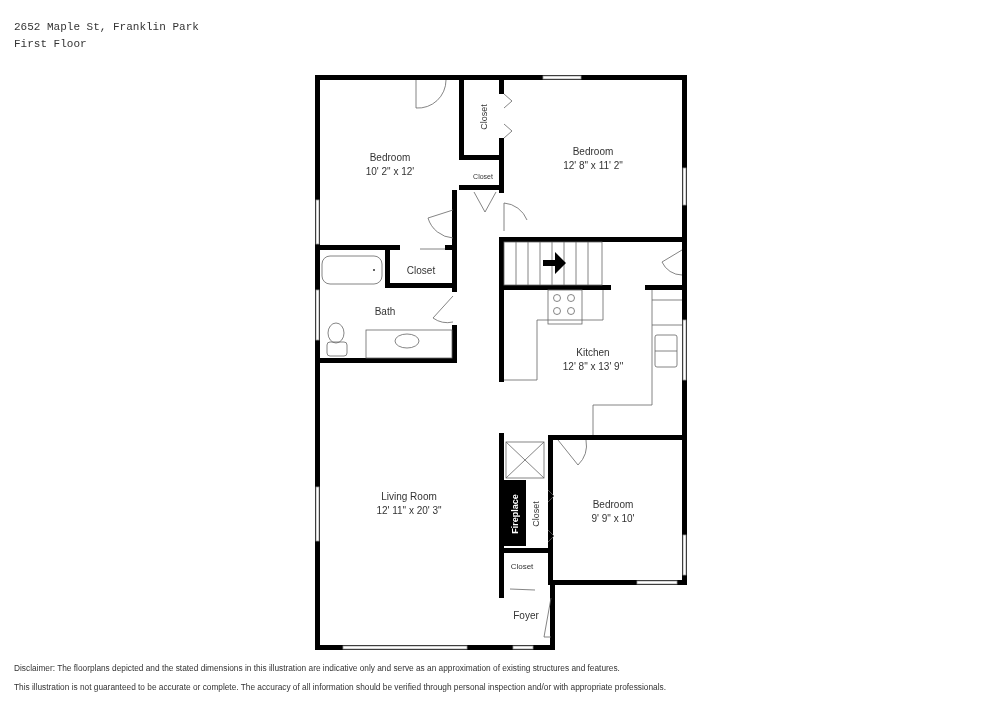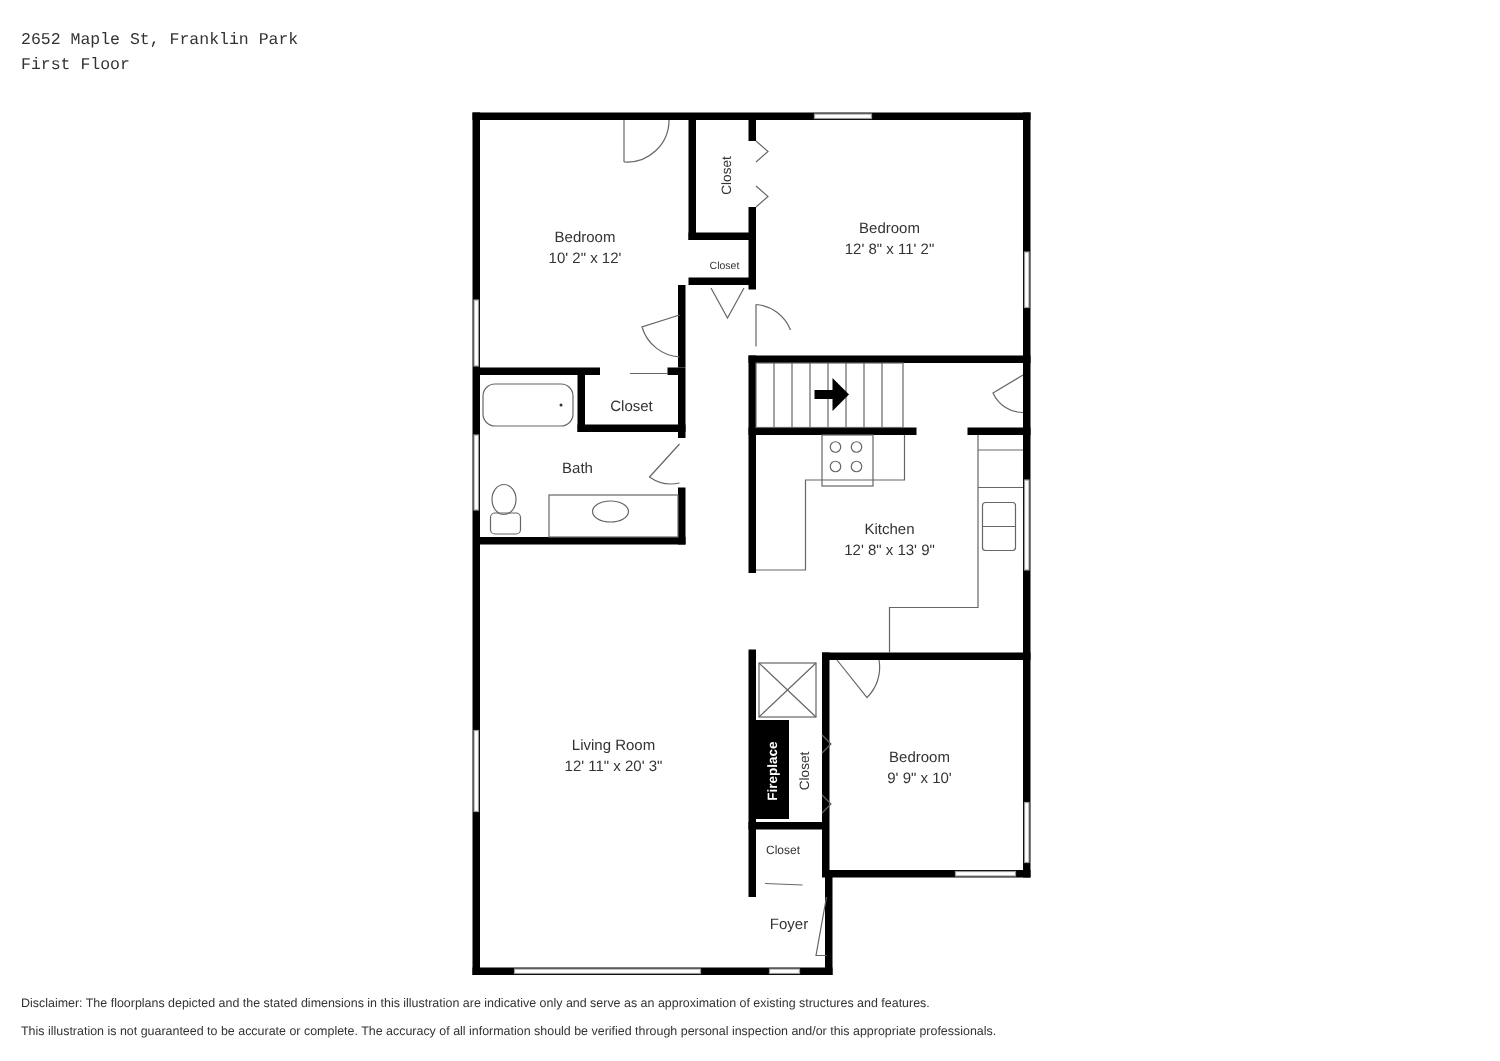--- a/index.html
+++ b/index.html
@@ -148,13 +148,13 @@
   <text class="lbl" x="526" y="619" font-size="10">Foyer</text>
   <text class="lbl" x="421" y="274" font-size="10">Closet</text>
   <text class="lbl" x="483" y="179" font-size="7">Closet</text>
   <text class="lbl" x="522" y="569" font-size="8">Closet</text>
   <text class="lbl" font-size="9" transform="translate(487,117) rotate(-90)">Closet</text>
   <text class="lbl" font-size="9" transform="translate(539,514) rotate(-90)">Closet</text>
   <text class="lbl" font-size="9" font-weight="bold" fill="#fff" style="fill:#fff" transform="translate(518,514) rotate(-90)">Fireplace</text>
 </svg>
 
 <div class="disc" id="disc1">Disclaimer: The floorplans depicted and the stated dimensions in this illustration are indicative only and serve as an approximation of existing structures and features.</div>
-<div class="disc" id="disc2">This illustration is not guaranteed to be accurate or complete. The accuracy of all information should be verified through personal inspection and/or this appropriate professionals.</div>
+<div class="disc" id="disc2">This illustration is not guaranteed to be accurate or complete. The accuracy of all information should be verified through personal inspection and/or with appropriate professionals.</div>
 
 </body></html>

